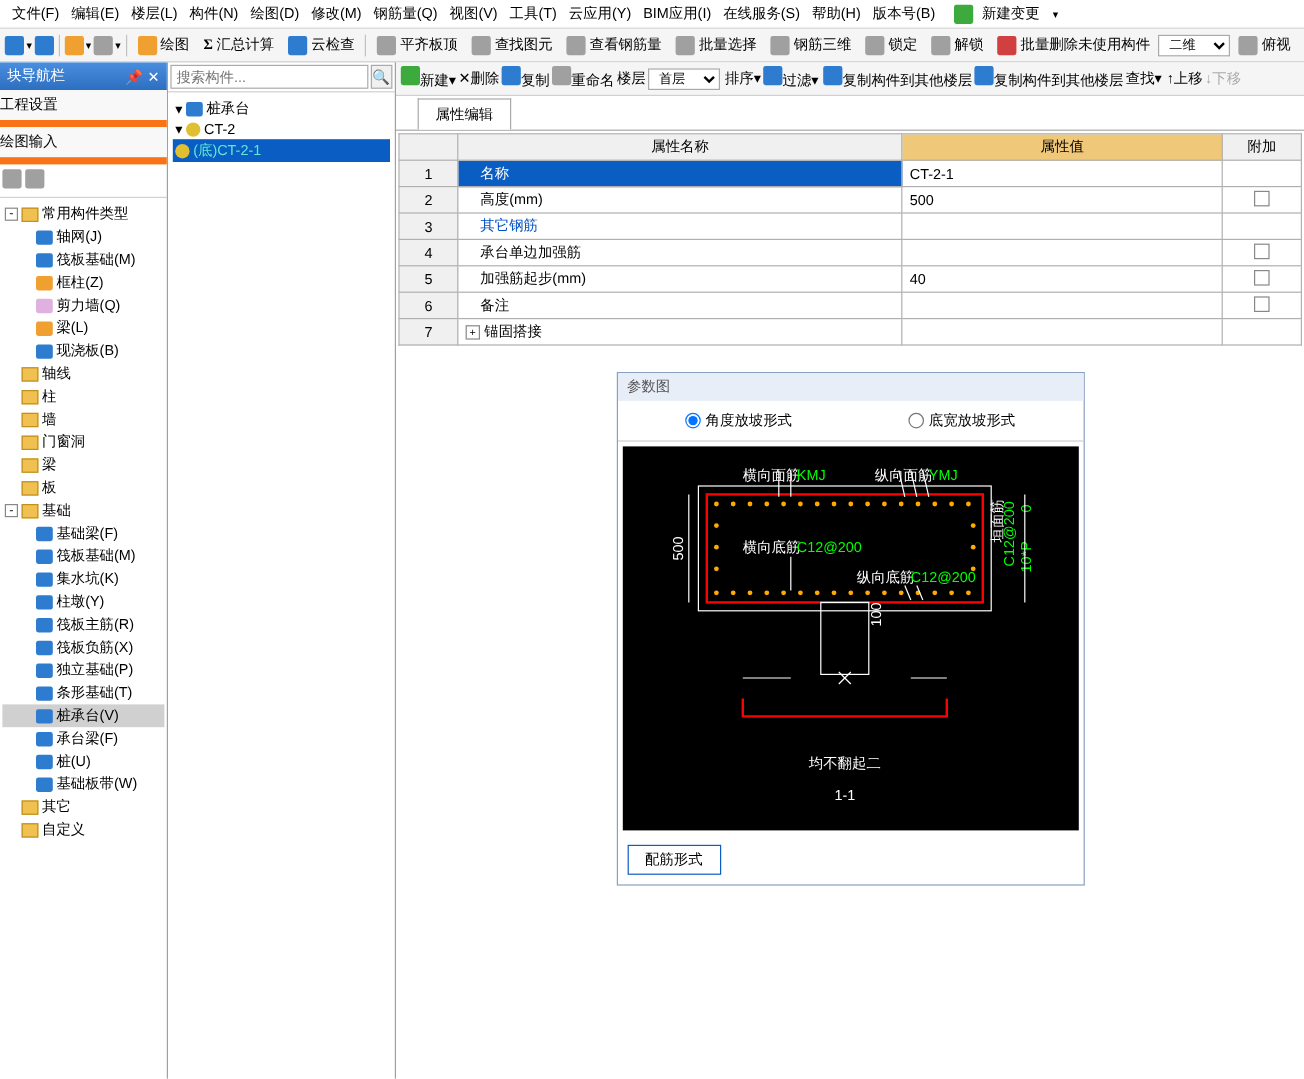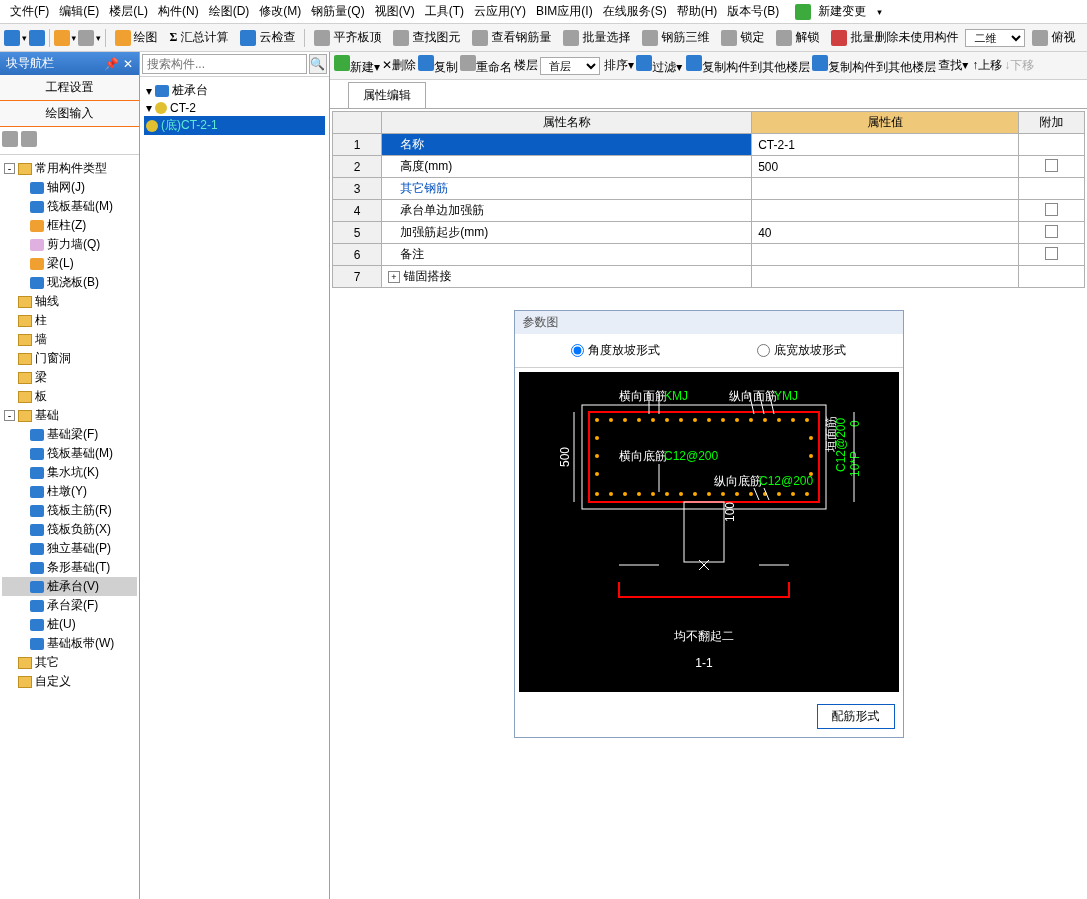--- a/index.html
+++ b/index.html
@@ -10,21 +10,21 @@
 .toolbar{display:flex;gap:2px;padding:2px 4px;border-bottom:1px solid #d0d0d0;align-items:center;height:28px;background:#f5f5f5}
 .toolbar .btn{display:flex;align-items:center;gap:3px;padding:2px 5px;cursor:pointer}
 .toolbar .sep{width:1px;height:18px;background:#c0c0c0;margin:0 2px}
 .ic{width:16px;height:16px;display:inline-block;background:#6ab0e8;border-radius:2px}
 .ic.or{background:#f0a030}.ic.gr{background:#3caa3c}.ic.gy{background:#a0a0a0}.ic.bl{background:#2d7cd0}
 .ic.pl{background:#e0b0e0}.ic.rd{background:#d04040}
 .dd{width:60px;height:18px;border:1px solid #aaa;background:#fff;font-size:11px;padding:0 4px}
 .main{display:flex;height:calc(100% - 52px)}
 .navpanel{width:140px;border-right:1px solid #a0a0a0;display:flex;flex-direction:column;background:#fff}
 .navtitle{background:linear-gradient(#4a8ee0,#2d6ec0);color:#fff;padding:3px 6px;display:flex;justify-content:space-between;align-items:center;font-size:12px}
-.navtab{padding:4px 0;text-align:center;border-bottom:1px solid #f97316;cursor:pointer;background:#f8f8f8}
+.navtab{padding:4px 0;text-align:left;border-bottom:6px solid #f97316;cursor:pointer;background:#f8f8f8}
 .tree{flex:1;overflow:auto;padding:4px 2px;font-size:12px}
 .treeitem{display:flex;align-items:center;gap:3px;padding:1px 2px;cursor:pointer;white-space:nowrap}
 .treeitem.sel{background:#d0d0d0}
 .treeitem .tg{width:11px;text-align:center;font-family:monospace;font-size:10px;border:1px solid #888;background:#fff;line-height:9px;height:11px}
 .treeitem .fd{width:14px;height:12px;background:#f0c050;border:1px solid #c09020;display:inline-block}
 .ind1{padding-left:14px}.ind2{padding-left:28px}
 .center{width:190px;border-right:1px solid #a0a0a0;display:flex;flex-direction:column}
 .searchrow{display:flex;padding:2px;gap:2px;border-bottom:1px solid #d0d0d0}
 .searchrow input{flex:1;border:1px solid #aaa;padding:2px 4px;font-size:12px;color:#888}
 .searchrow .sbtn{width:24px;border:1px solid #aaa;background:#f0f0f0;display:flex;align-items:center;justify-content:center;cursor:pointer}
@@ -43,21 +43,21 @@
 .proptable td.num{background:#f0f0f0;text-align:center;width:24px}
 .proptable tr.selrow td.name{background:#0a5dc2;color:#fff}
 .proptable td.blue{color:#0050c0}
 .chk{width:13px;height:13px;border:1px solid #888;display:inline-block;background:#fff}
 .param{margin:20px auto;width:390px;border:1px solid #8aa0c0;background:#fff}
 .param .ptitle{background:#e8eef8;padding:3px 8px;color:#555}
 .param .radios{display:flex;justify-content:space-around;padding:8px;border-bottom:1px solid #d0d0d0}
 .param .radios label{display:flex;gap:4px;cursor:pointer}
 .diagram{background:#000;height:320px;position:relative;margin:4px}
 .diagram svg{width:100%;height:100%}
-.param .foot{display:flex;justify-content:flex-end;padding:8px}
+.param .foot{display:flex;justify-content:flex-start;padding:8px}
 .param .foot button{border:1px solid #0a5dc2;background:#fff;padding:3px 14px;cursor:pointer}
 </style>
 </head>
 <body>
 
 <div class="menubar">
   <span>文件(F)</span>
   <span>编辑(E)</span>
   <span>楼层(L)</span>
   <span>构件(N)</span>

